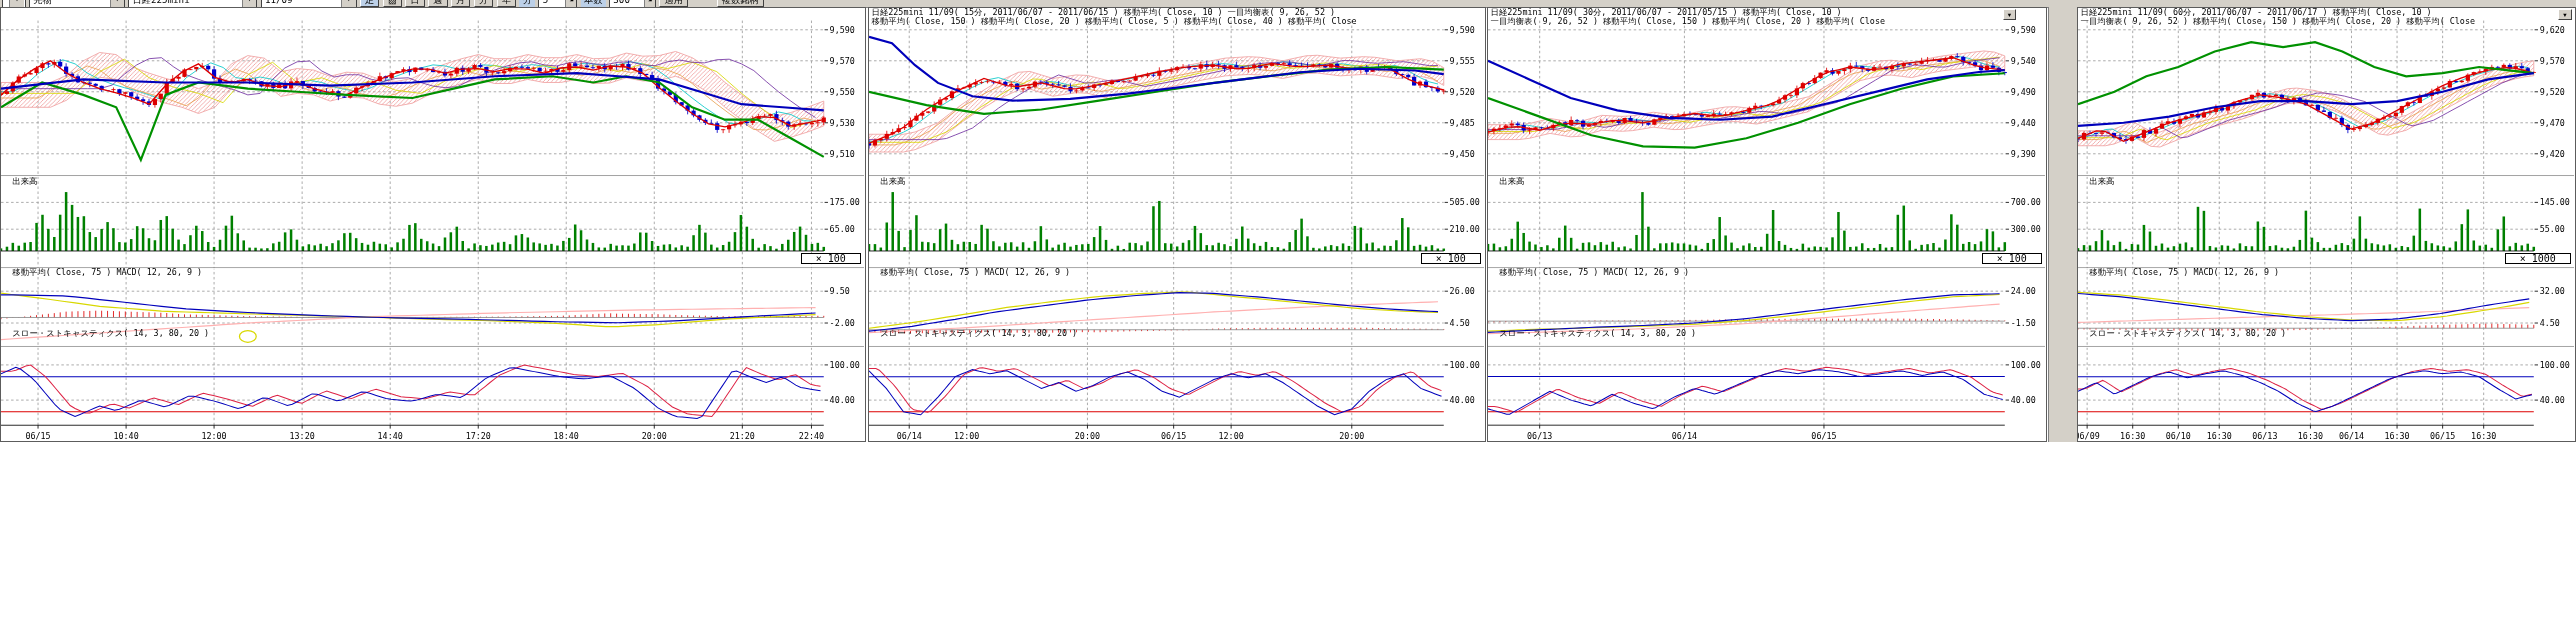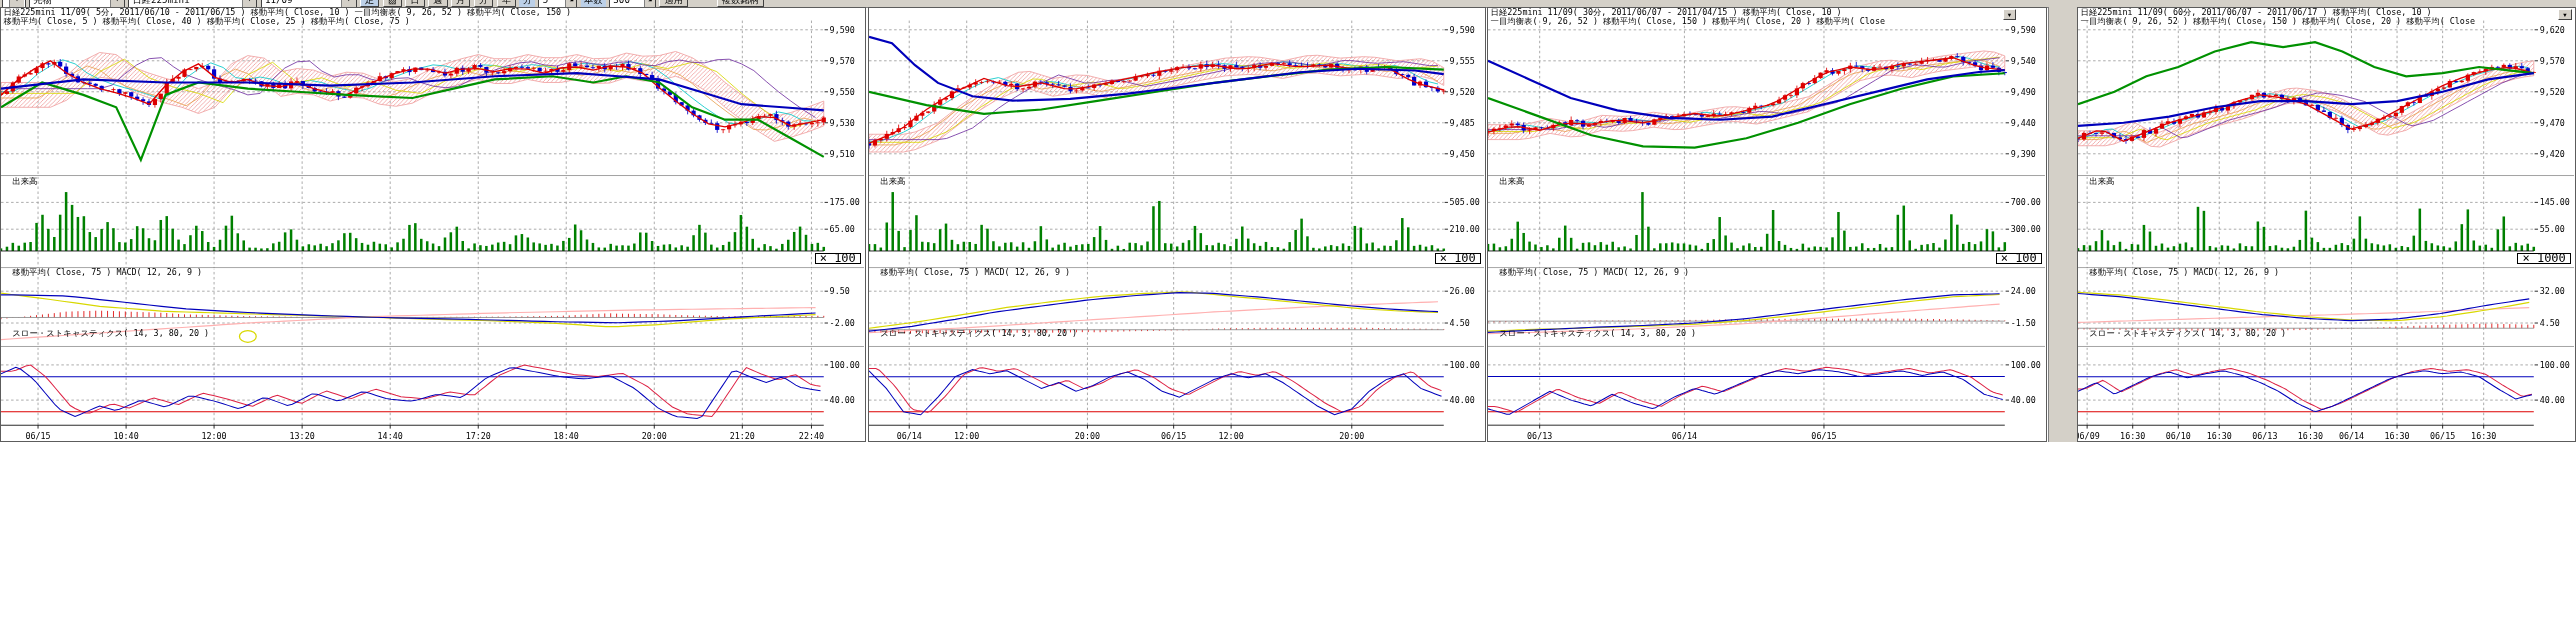--- a/index.html
+++ b/index.html
@@ -17,21 +17,21 @@
   .spin .sarr{width:10px;background:#d4d0c8;border-left:0.8px solid #808080;font-size:5.9px;text-align:center;padding-top:5px;}
   
   .panel{position:absolute;top:6.7px;height:435px;background:#fff;border:0.8px solid #5c5c5c;box-sizing:border-box;overflow:hidden;}
   .panel svg{position:absolute;left:0;top:0;}
   .ptitle{position:absolute;left:2.5px;top:0.8px;z-index:3;white-space:nowrap;}
   .ptitle div{font-size:8.4px;line-height:8.4px;color:#000;}
   .phead{position:absolute;left:3.3px;z-index:3;font-size:8.4px;line-height:8.4px;color:#000;white-space:nowrap;margin-left:8px;}
   .phead-vol{top:169px;}
   .phead-macd{top:260px;}
   .phead-stoch{top:321px;}
-  .scalebox{position:absolute;right:4.2px;top:245px;z-index:3;border:0.8px solid #000;background:#fff;font-size:12px;line-height:9.2px;padding:0 4px;}
+  .scalebox{position:absolute;right:4.2px;top:245px;z-index:3;border:0.8px solid #000;background:#fff;font-size:10px;line-height:9.2px;padding:0 14px;}
   .ddbtn{position:absolute;top:1.7px;z-index:4;width:13.4px;height:11px;background:#d4d0c8;border:0.8px solid #404040;border-top-color:#fff;border-left-color:#fff;font-size:5.9px;text-align:center;line-height:10px;padding:0;}
   #gapstrip{position:absolute;left:2048px;top:6.7px;width:29px;height:435px;background:#d4d0c8;border-left:0.8px solid #808080;border-right:0.8px solid #808080;}
   svg text{font-family:"DejaVu Sans Mono","DejaVu Sans",monospace;font-size:10px;fill:#000;}
 </style>
 </head>
 <body>
 
 <div id="toolbar">
   <div class="row">
     <div class="combo" style="width:22px">
@@ -732,24 +732,20 @@
       <text x="989" y="267.5">65.00</text>
       <line x1="983" y1="338" x2="987" y2="338" stroke="#000" stroke-width="1"></line>
       <text x="989" y="341.5">9.50</text>
       <line x1="983" y1="376" x2="987" y2="376" stroke="#000" stroke-width="1"></line>
       <text x="989" y="379.5">-2.00</text>
       <line x1="983" y1="426" x2="987" y2="426" stroke="#000" stroke-width="1"></line>
       <text x="989" y="429.5">100.00</text>
       <line x1="983" y1="468" x2="987" y2="468" stroke="#000" stroke-width="1"></line>
       <text x="989" y="471.5">40.00</text>
     </svg>
-  <div class="ptitle">
-    <div>日経225mini 11/09( 5分, 2011/06/10 - 2011/06/15 )  移動平均( Close, 10 )  一目均衡表( 9, 26, 52 )  移動平均( Close, 150 )</div>
-    <div>移動平均( Close, 5 )  移動平均( Close, 40 )  移動平均( Close, 25 )  移動平均( Close, 75 )</div>
-  </div>
   <div class="phead phead-vol">出来高</div>
   <div class="phead phead-macd">移動平均( Close, 75 )   MACD( 12, 26, 9 )</div>
   <div class="phead phead-stoch">スロー・ストキャスティクス( 14, 3, 80, 20 )</div>
   <div class="scalebox">× 100</div>
 </div>
 
 <div class="panel" id="panel1" style="left:868px;width:618px;">
   <svg width="615" height="434" viewBox="0 0 734 518">
       <defs>
         <pattern id="hatch1" patternUnits="userSpaceOnUse" width="5" height="5">
@@ -1227,20 +1223,24 @@
       <text x="693" y="267.5">210.00</text>
       <line x1="687" y1="338" x2="691" y2="338" stroke="#000" stroke-width="1"></line>
       <text x="693" y="341.5">26.00</text>
       <line x1="687" y1="376" x2="691" y2="376" stroke="#000" stroke-width="1"></line>
       <text x="693" y="379.5">4.50</text>
       <line x1="687" y1="426" x2="691" y2="426" stroke="#000" stroke-width="1"></line>
       <text x="693" y="429.5">100.00</text>
       <line x1="687" y1="468" x2="691" y2="468" stroke="#000" stroke-width="1"></line>
       <text x="693" y="471.5">40.00</text>
     </svg>
+  <div class="ptitle">
+    <div>日経225mini 11/09( 15分, 2011/06/07 - 2011/06/15 )  移動平均( Close, 10 )  一目均衡表( 9, 26, 52 )</div>
+    <div>移動平均( Close, 150 )  移動平均( Close, 20 )  移動平均( Close, 5 )  移動平均( Close, 40 )  移動平均( Close</div>
+  </div>
   <div class="phead phead-vol">出来高</div>
   <div class="phead phead-macd">移動平均( Close, 75 )   MACD( 12, 26, 9 )</div>
   <div class="phead phead-stoch">スロー・ストキャスティクス( 14, 3, 80, 20 )</div>
   <div class="scalebox">× 100</div>
 </div>
 
 <div class="panel" id="panel2" style="left:1487px;width:560px;">
   <svg width="557" height="434" viewBox="0 0 665 518">
       <defs>
         <pattern id="hatch2" patternUnits="userSpaceOnUse" width="5" height="5">
@@ -1670,21 +1670,21 @@
       <line x1="618" y1="338" x2="622" y2="338" stroke="#000" stroke-width="1"></line>
       <text x="624" y="341.5">24.00</text>
       <line x1="618" y1="376" x2="622" y2="376" stroke="#000" stroke-width="1"></line>
       <text x="624" y="379.5">-1.50</text>
       <line x1="618" y1="426" x2="622" y2="426" stroke="#000" stroke-width="1"></line>
       <text x="624" y="429.5">100.00</text>
       <line x1="618" y1="468" x2="622" y2="468" stroke="#000" stroke-width="1"></line>
       <text x="624" y="471.5">40.00</text>
     </svg>
   <div class="ptitle">
-    <div>日経225mini 11/09( 30分, 2011/06/07 - 2011/04/15 )  移動平均( Close, 10 )</div>
+    <div>日経225mini 11/09( 30分, 2011/06/07 - 2011/05/15 )  移動平均( Close, 10 )</div>
     <div>一目均衡表( 9, 26, 52 )  移動平均( Close, 150 )  移動平均( Close, 20 )  移動平均( Close</div>
   </div>
   <div class="phead phead-vol">出来高</div>
   <div class="phead phead-macd">移動平均( Close, 75 )   MACD( 12, 26, 9 )</div>
   <div class="phead phead-stoch">スロー・ストキャスティクス( 14, 3, 80, 20 )</div>
   <div class="scalebox">× 100</div>
   <button class="ddbtn" style="right:30px;">▼</button>
 </div>
 
 <div id="gapstrip"></div>

